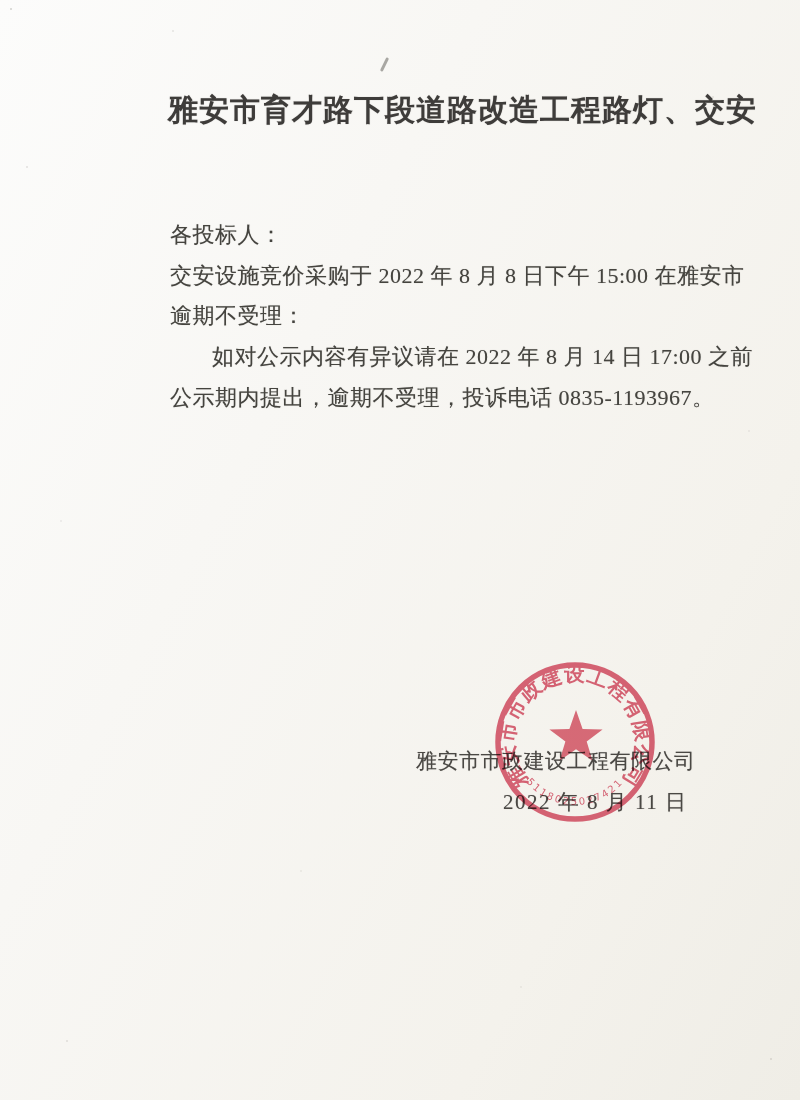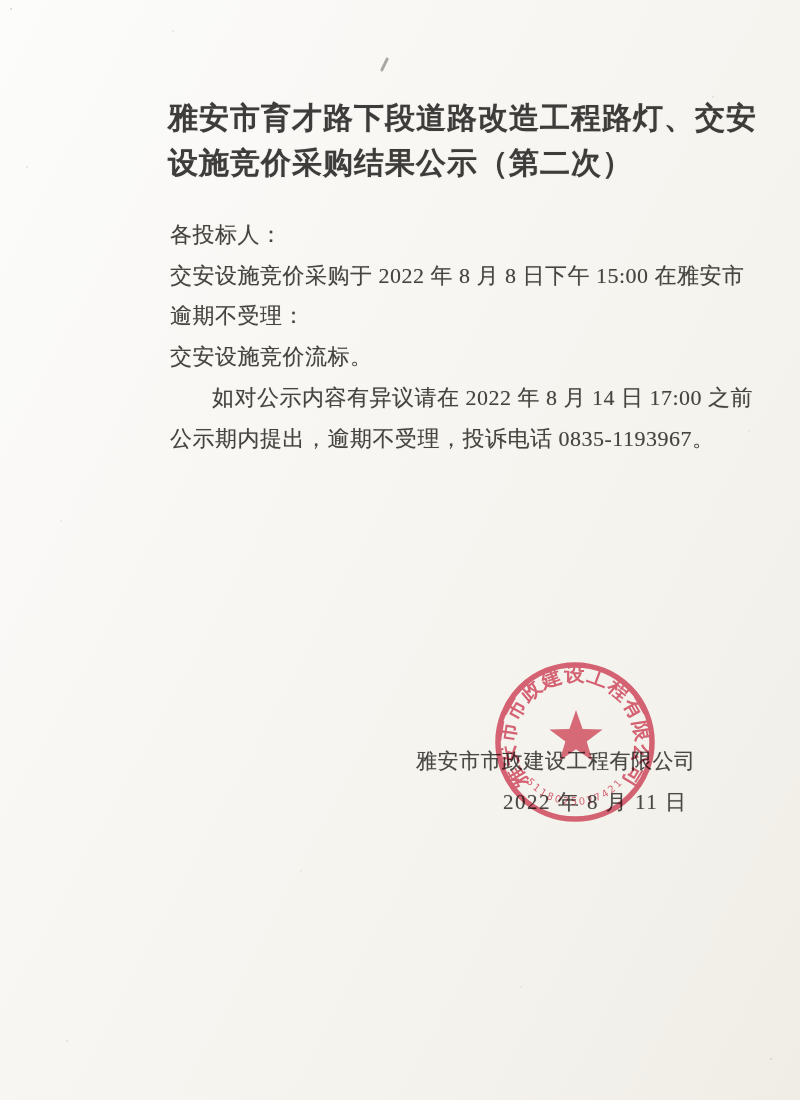--- a/index.html
+++ b/index.html
@@ -12,21 +12,20 @@
   .page{
     position:relative;width:800px;height:1100px;
     background:linear-gradient(118deg,#fcfcfb 0%,#f8f7f4 35%,#f4f2ec 75%,#efede6 100%);
     overflow:hidden;
   }
   .title{
     position:absolute;left:168px;top:87px;width:606px;
     font-size:30px;font-weight:700;line-height:45px;
     letter-spacing:1px;color:#3e3c3a;
     text-shadow:0 0 1px rgba(62,60,58,.35);
-    margin-top:8px;
   }
   .body-text{
     position:absolute;left:170px;top:215px;width:524px;
     font-size:22px;line-height:40.7px;color:#45443f;
     letter-spacing:.5px;
     text-shadow:0 0 .8px rgba(70,68,64,.4);
   }
   .body-text .line{white-space:nowrap;}
   .body-text .indent{padding-left:42px;}
   .sig-company{
@@ -70,36 +69,34 @@
 </head>
 <body>
 
 <div class="page">
 
   <div class="specks"></div>
   <div class="artifact-stroke"></div>
 
   <div class="title">
     <div>雅安市育才路下段道路改造工程路灯、交安</div>
-    <div>设施竞价采购结果公示（第二次）</div>
   </div>
 
   <div class="body-text">
 
       <div class="line">各投标人：</div>
 
 
       <div class="line">交安设施竞价采购于 2022 年 8 月 8 日下午 15:00 在雅安市</div>
 
 
       <div class="line">逾期不受理：</div>
 
 
 
-      <div class="line">交安设施竞价流标。</div>
 
       <div class="line indent">如对公示内容有异议请在 2022 年 8 月 14 日 17:00 之前</div>
 
       <div class="line">公示期内提出，逾期不受理，投诉电话 0835-1193967。</div>
 
     </div>
 
   <div class="sig-company">雅安市市政建设工程有限公司</div>
   <div class="sig-date">2022 年 8 月 11 日</div>
 

